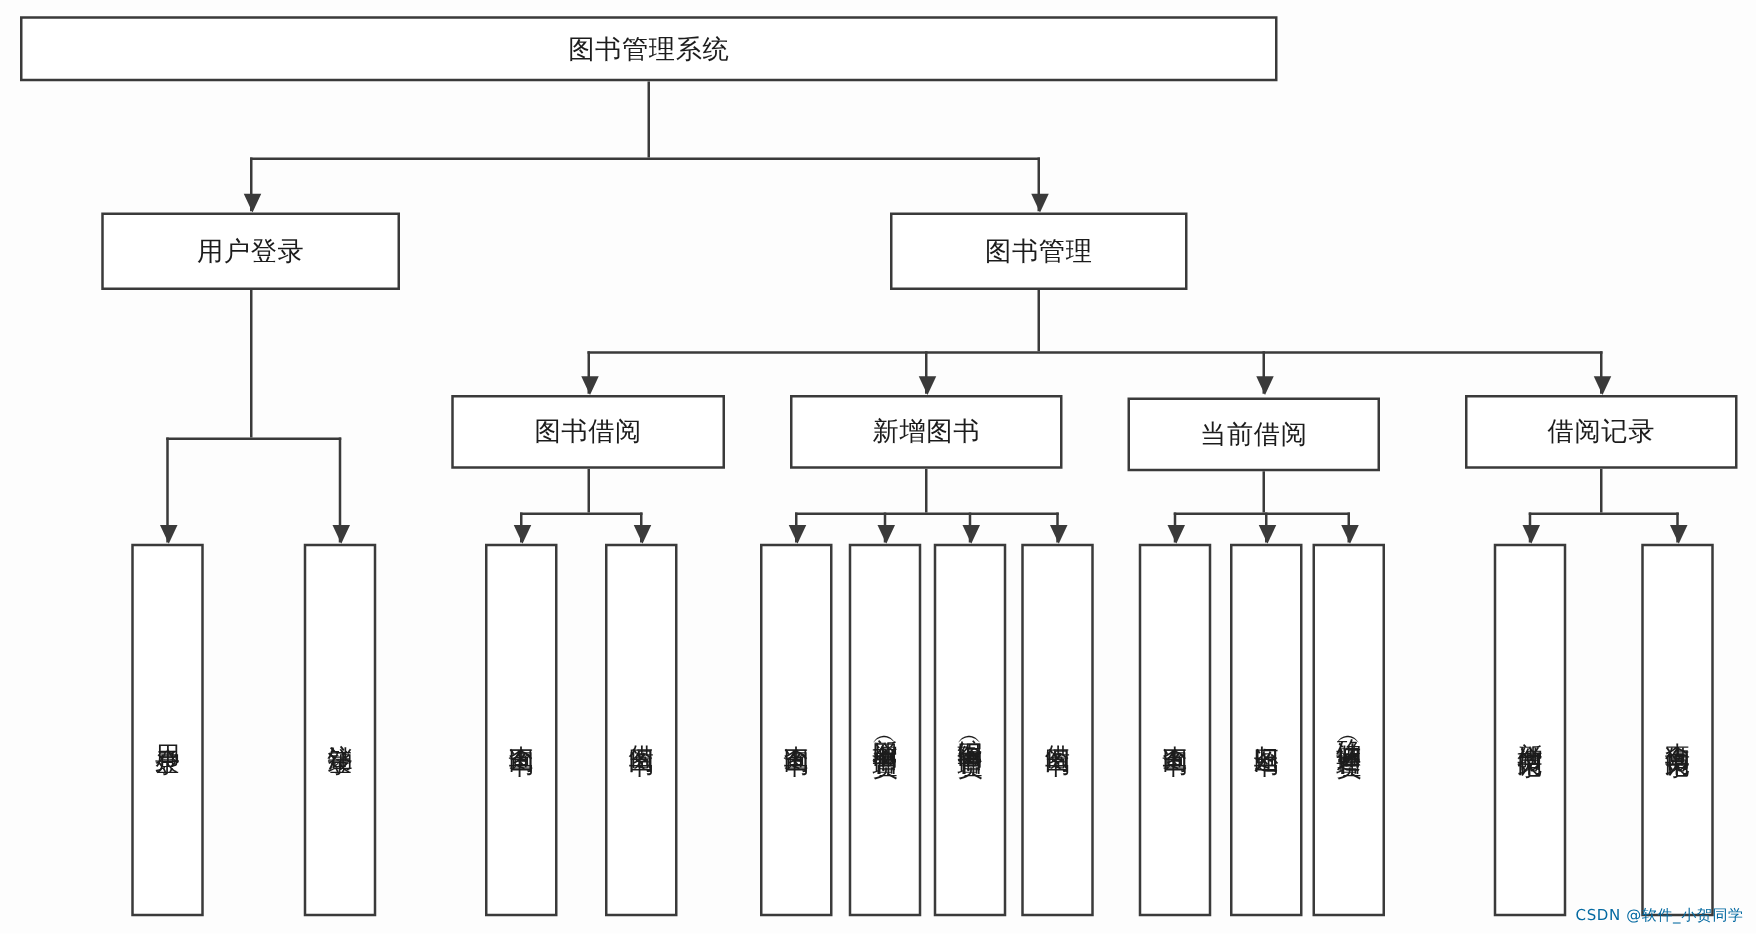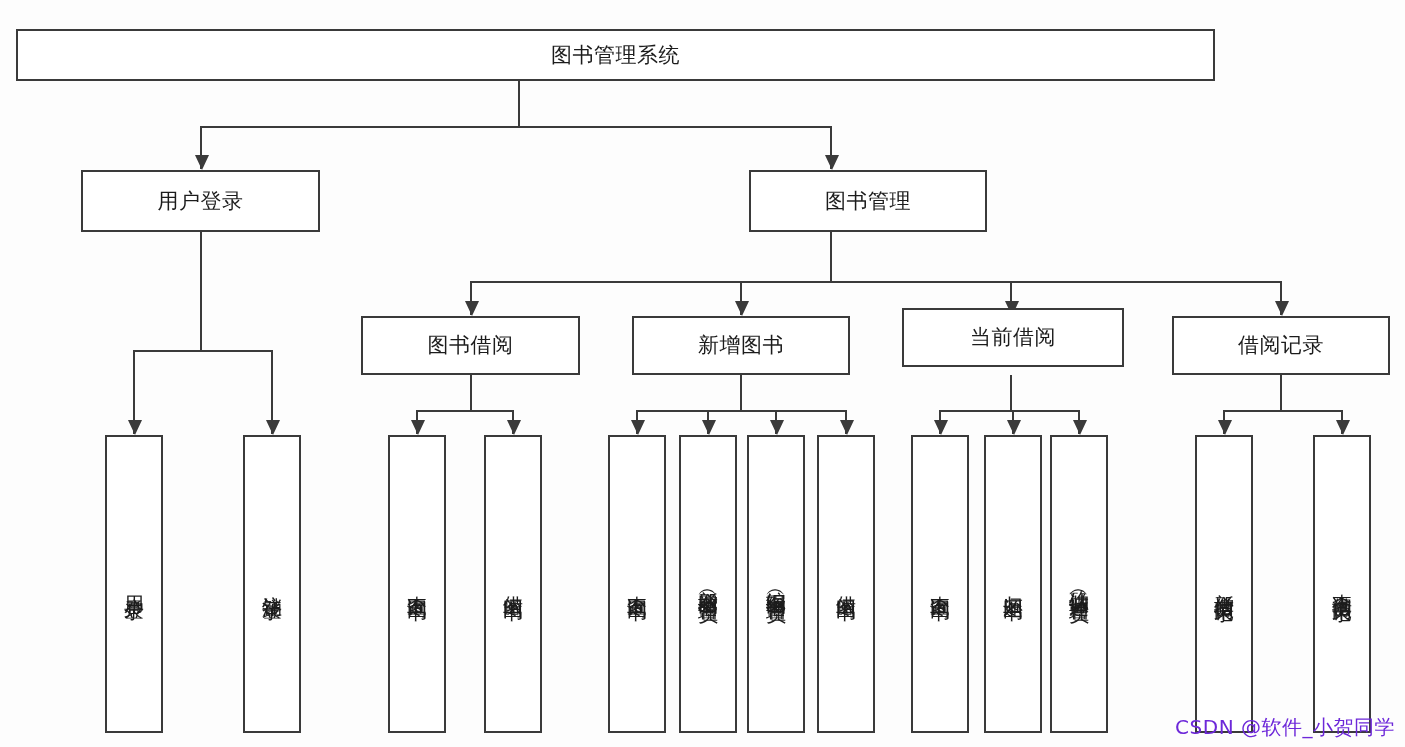--- a/index.html
+++ b/index.html
@@ -58,22 +58,22 @@
     width: 0;
     height: 0;
     border-left: 7px solid transparent;
     border-right: 7px solid transparent;
     border-top: 15px solid #3a3a3a;
   }
   #watermark {
     position: absolute;
     right: 10px;
     bottom: 6px;
-    font-size: 20px;
-    color: #6d28d9;
+    font-size: 12px;
+    color: #0369a1;
     letter-spacing: 0.5px;
     white-space: nowrap;
     pointer-events: none;
   }
 </style>
 </head>
 <body>
 
 <div id="canvas">
   <div id="edge-layer">
@@ -124,36 +124,36 @@
       <div class="edge v" style="left: 1078px; top: 410px; height: 24px;"></div>
       <div class="arrow" style="left: 1073px; top: 420px;"></div>
       <div class="edge v" style="left: 1280px; top: 375px; height: 35px;"></div>
       <div class="edge h" style="left: 1223px; top: 410px; width: 120px;"></div>
       <div class="edge v" style="left: 1223px; top: 410px; height: 24px;"></div>
       <div class="arrow" style="left: 1218px; top: 420px;"></div>
       <div class="edge v" style="left: 1341px; top: 410px; height: 24px;"></div>
       <div class="arrow" style="left: 1336px; top: 420px;"></div>
     </div>
   <div id="node-layer">
-      <div class="node level-0" style="left: 16px; top: 13px; width: 1199px; height: 52px; margin-top: 16px;">
+      <div class="node level-0" style="left: 16px; top: 13px; width: 1006px; height: 52px;">
         <div class="node-label">图书管理系统</div>
       </div>
       <div class="node level-1" style="left: 81px; top: 170px; width: 239px; height: 62px;">
         <div class="node-label">用户登录</div>
       </div>
-      <div class="node level-1" style="left: 712px; top: 170px; width: 238px; height: 62px; margin-left: 37px;">
+      <div class="node level-1" style="left: 712px; top: 170px; width: 238px; height: 62px;">
         <div class="node-label">图书管理</div>
       </div>
       <div class="node level-2" style="left: 361px; top: 316px; width: 219px; height: 59px;">
         <div class="node-label">图书借阅</div>
       </div>
       <div class="node level-2" style="left: 632px; top: 316px; width: 218px; height: 59px;">
         <div class="node-label">新增图书</div>
       </div>
-      <div class="node level-2" style="left: 902px; top: 308px; width: 222px; height: 59px;">
+      <div class="node level-2" style="left: 902px; top: 318px; width: 202px; height: 59px;">
         <div class="node-label">当前借阅</div>
       </div>
       <div class="node level-2" style="left: 1172px; top: 316px; width: 218px; height: 59px;">
         <div class="node-label">借阅记录</div>
       </div>
       <div class="node level-3 leaf" style="left: 105px; top: 435px; width: 58px; height: 298px;">
         <div class="node-label">用户登录</div>
       </div>
       <div class="node level-3 leaf" style="left: 243px; top: 435px; width: 58px; height: 298px;">
         <div class="node-label">注销登录</div>

